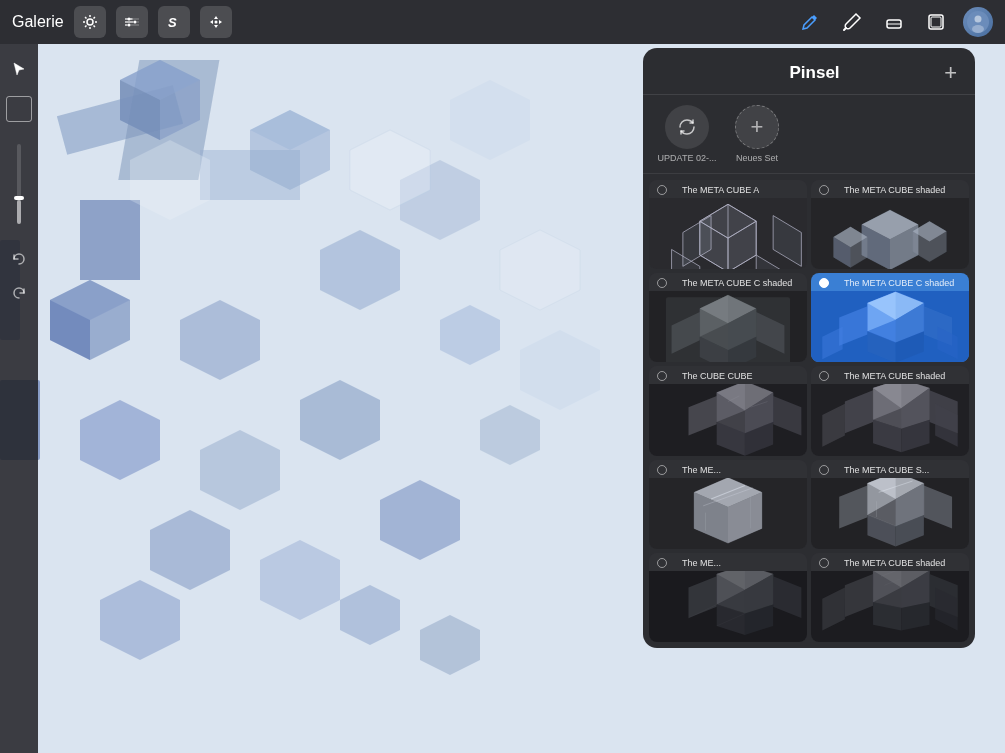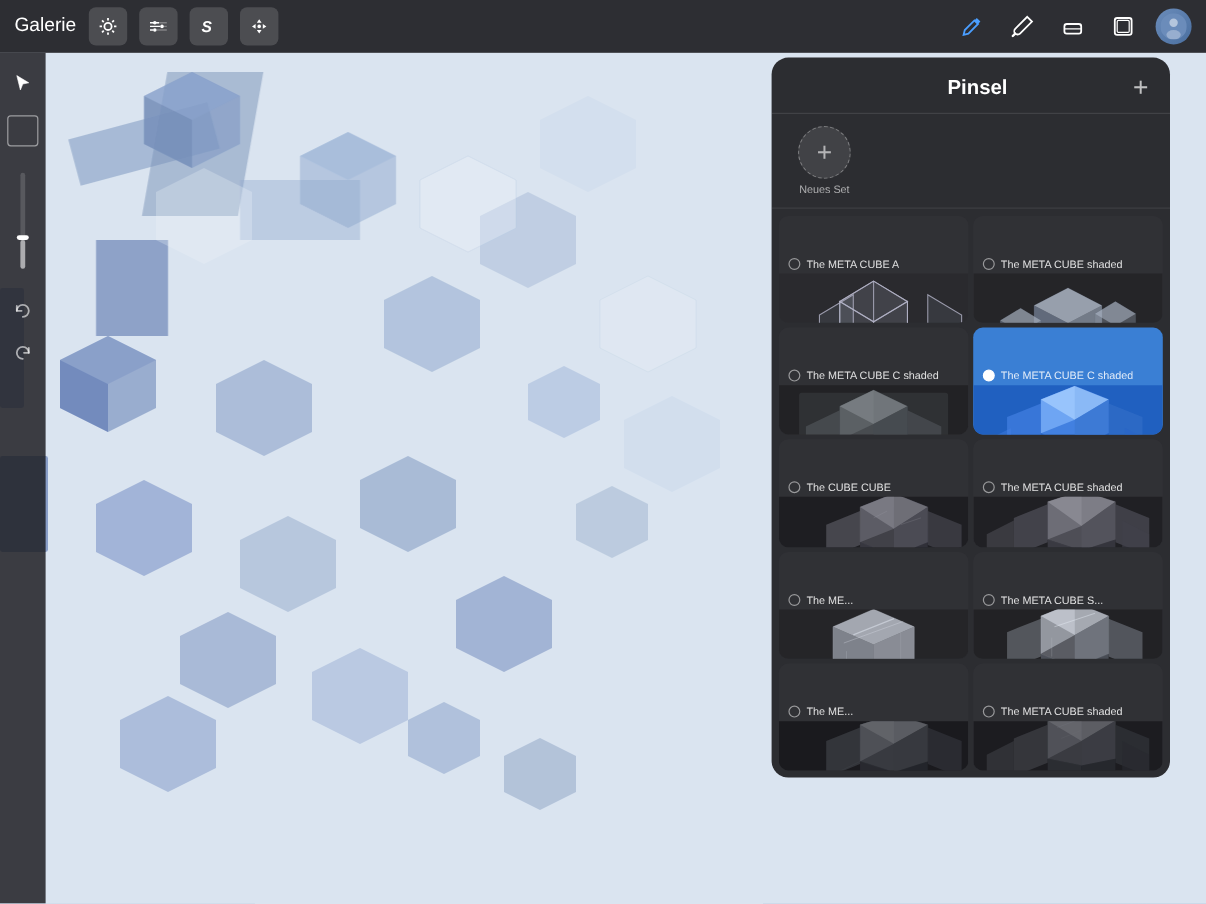--- a/index.html
+++ b/index.html
@@ -230,23 +230,22 @@
       position: relative;
     }
 
     .brush-item.selected {
       background: #3a7fd4;
     }
 
     .brush-item-header {
       display: flex;
       align-items: center;
-      gap: 5px;
+      gap: 15px;
       padding: 5px 8px 3px;
-      margin-top: 30px;
     }
 
     .brush-item-dot {
       width: 10px;
       height: 10px;
       border-radius: 50%;
       border: 1.5px solid rgba(255,255,255,0.5);
       flex-shrink: 0;
     }
 
@@ -453,20 +452,31 @@
 
 <div class="brush-panel">
   <div class="brush-panel-header">
     <div style="width:24px;"></div>
     <span class="brush-panel-title">Pinsel</span>
     <span class="brush-panel-add">+</span>
   </div>
 
   <div class="brush-tabs">
 
+    <div class="brush-tab">
+      <div class="brush-tab-circle">
+        <svg width="22" height="22" viewBox="0 0 22 22">
+          <path d="M4 11C4 7.1 7.1 4 11 4C13.4 4 15.6 5.2 17 7" stroke="rgba(255,255,255,0.7)" stroke-width="1.5" stroke-linecap="round" fill="none"></path>
+          <path d="M17 4V7H14" stroke="rgba(255,255,255,0.7)" stroke-width="1.5" stroke-linecap="round" stroke-linejoin="round" fill="none"></path>
+          <path d="M18 11C18 14.9 14.9 18 11 18C8.6 18 6.4 16.8 5 15" stroke="rgba(255,255,255,0.7)" stroke-width="1.5" stroke-linecap="round" fill="none"></path>
+          <path d="M5 18V15H8" stroke="rgba(255,255,255,0.7)" stroke-width="1.5" stroke-linecap="round" stroke-linejoin="round" fill="none"></path>
+        </svg>
+      </div>
+      <span class="brush-tab-label">UPDATE 02-...</span>
+    </div>
 
 
 
     <div class="brush-tab">
       <div class="brush-tab-circle" style="font-size:22px; color:rgba(255,255,255,0.6); border:1.5px dashed rgba(255,255,255,0.3);">+</div>
       <span class="brush-tab-label">Neues Set</span>
     </div>
   </div>
 
   <div class="brush-grid">

